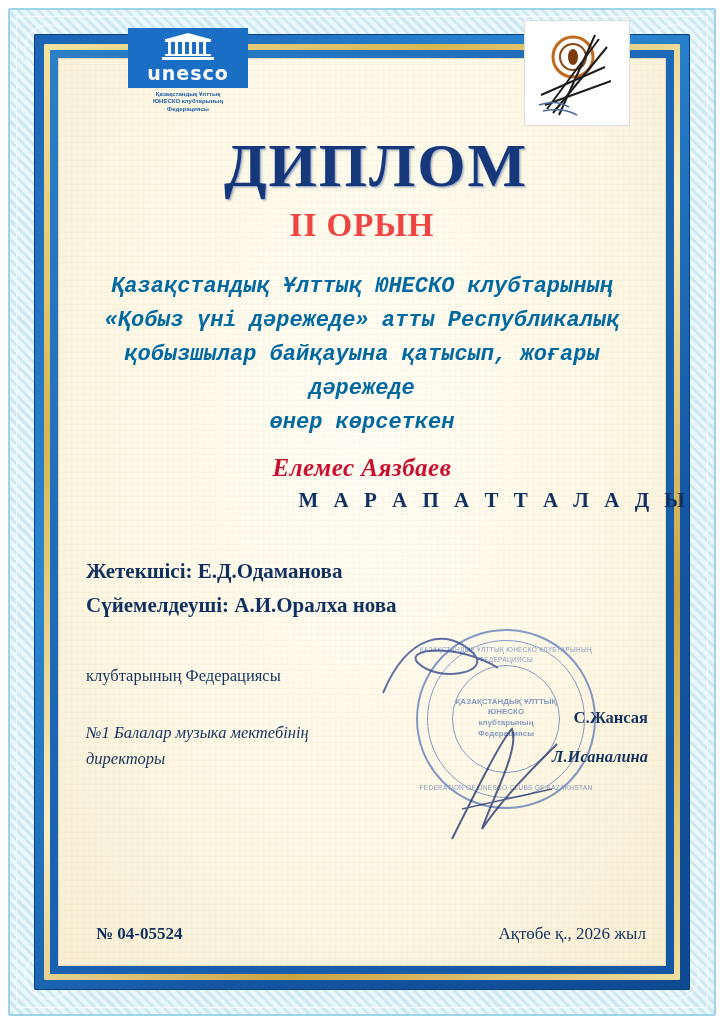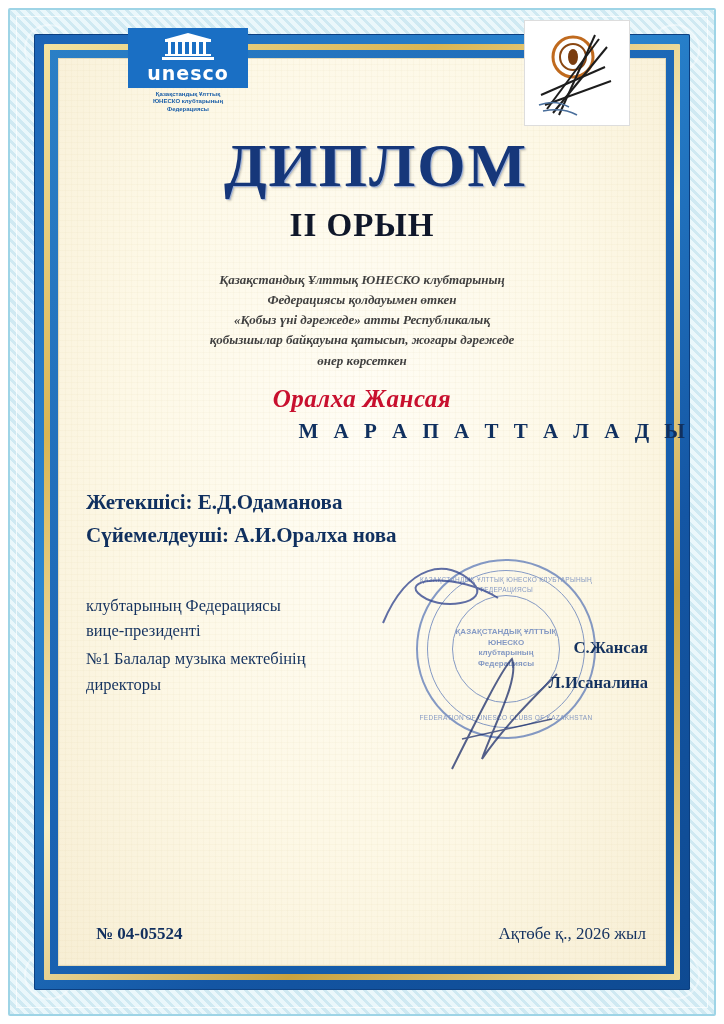--- a/index.html
+++ b/index.html
@@ -158,32 +158,33 @@
     text-shadow: 1px 1px 0 #9fb2d8, 2px 2px 2px rgba(0,0,0,.18);
     padding-left: 28px;
   }
 
   .place {
     margin-top: 6px;
     text-align: center;
     font-family: "Liberation Serif", serif;
     font-weight: bold;
     font-size: 33px;
-    color: #0f172a;
+    color: #ef4444;
     letter-spacing: 1px;
   }
 
   .body-text {
     margin: 26px 42px 0 42px;
     text-align: center;
     font-style: italic;
     font-weight: bold;
-    font-size: 13px;
+    font-size: 22px;
     line-height: 1.55;
-    color: #404040;
+    color: #0369a1;
+    font-family: Liberation Mono, monospace;
   }
   .body-text .ln { display: block; }
 
   .recipient {
     margin-top: 14px;
     text-align: center;
     font-style: italic;
     font-weight: bold;
     font-size: 25px;
     color: #c8102e;
@@ -214,21 +215,21 @@
     color: #14325f;
   }
   .sig-block { position: relative; }
   .sig-block .names {
     position: absolute;
     right: 42px;
     font-weight: bold;
     white-space: nowrap;
   }
   .sig1 .names { top: 42px; }
-  .sig-block.second { margin-top: 2px; }
+  .sig-block.second { margin-top: 32px; font-style: italic; }
   .sig2 .names { top: 24px; }
 
   
   .stamp {
     position: absolute;
     left: 330px;
     top: -34px;
     width: 176px;
     height: 176px;
     border-radius: 50%;
@@ -358,27 +359,26 @@
         </svg>
       </div>
     </div>
 
     <div class="title">ДИПЛОМ</div>
 
     <div class="place">II ОРЫН</div>
 
     <div class="body-text">
       <span class="ln">Қазақстандық  Ұлттық  ЮНЕСКО клубтарының</span>
-      <span class="ln">Федерациясы қолдауымен өткен</span>
       <span class="ln">«Қобыз үні дәрежеде» атты  Республикалық</span>
       <span class="ln">қобызшылар байқауына қатысып, жоғары дәрежеде</span>
       <span class="ln">өнер көрсеткен</span>
     </div>
 
-    <div class="recipient">Оралха  Жансая</div>
+    <div class="recipient">Елемес  Аязбаев</div>
     <div class="awarded">М А Р А П А Т Т А Л А Д Ы</div>
 
     <div class="supervisors">
       <div>Жетекшісі:  Е.Д.Одаманова</div>
       <div>Сүйемелдеуші: А.И.Оралха нова</div>
     </div>
 
     <div class="signatures">
 
       <div class="stamp">
@@ -394,21 +394,20 @@
       <svg class="scribble scribble-1" width="150" height="90" viewBox="0 0 150 90">
         <path d="M5 70 C 30 10, 70 5, 95 30 C 115 50, 60 60, 40 40 C 25 25, 80 20, 120 45" fill="none" stroke="#2b3f8c" stroke-width="2"></path>
       </svg>
       <svg class="scribble scribble-2" width="140" height="130" viewBox="0 0 140 130">
         <path d="M10 120 C 40 60, 60 20, 70 10 C 78 30, 50 80, 40 110 C 60 80, 90 50, 115 25" fill="none" stroke="#1b2d6b" stroke-width="2"></path>
         <path d="M20 90 L 110 70" fill="none" stroke="#1b2d6b" stroke-width="1.5"></path>
       </svg>
 
       <div class="sig-block sig1">
         <div>клубтарының Федерациясы</div>
-        <div>вице-президенті</div>
         <div class="names">С.Жансая</div>
       </div>
 
       <div class="sig-block second sig2">
         <div>№1 Балалар музыка мектебінің</div>
         <div>директоры</div>
         <div class="names">Л.Исаналина</div>
       </div>
     </div>
 

